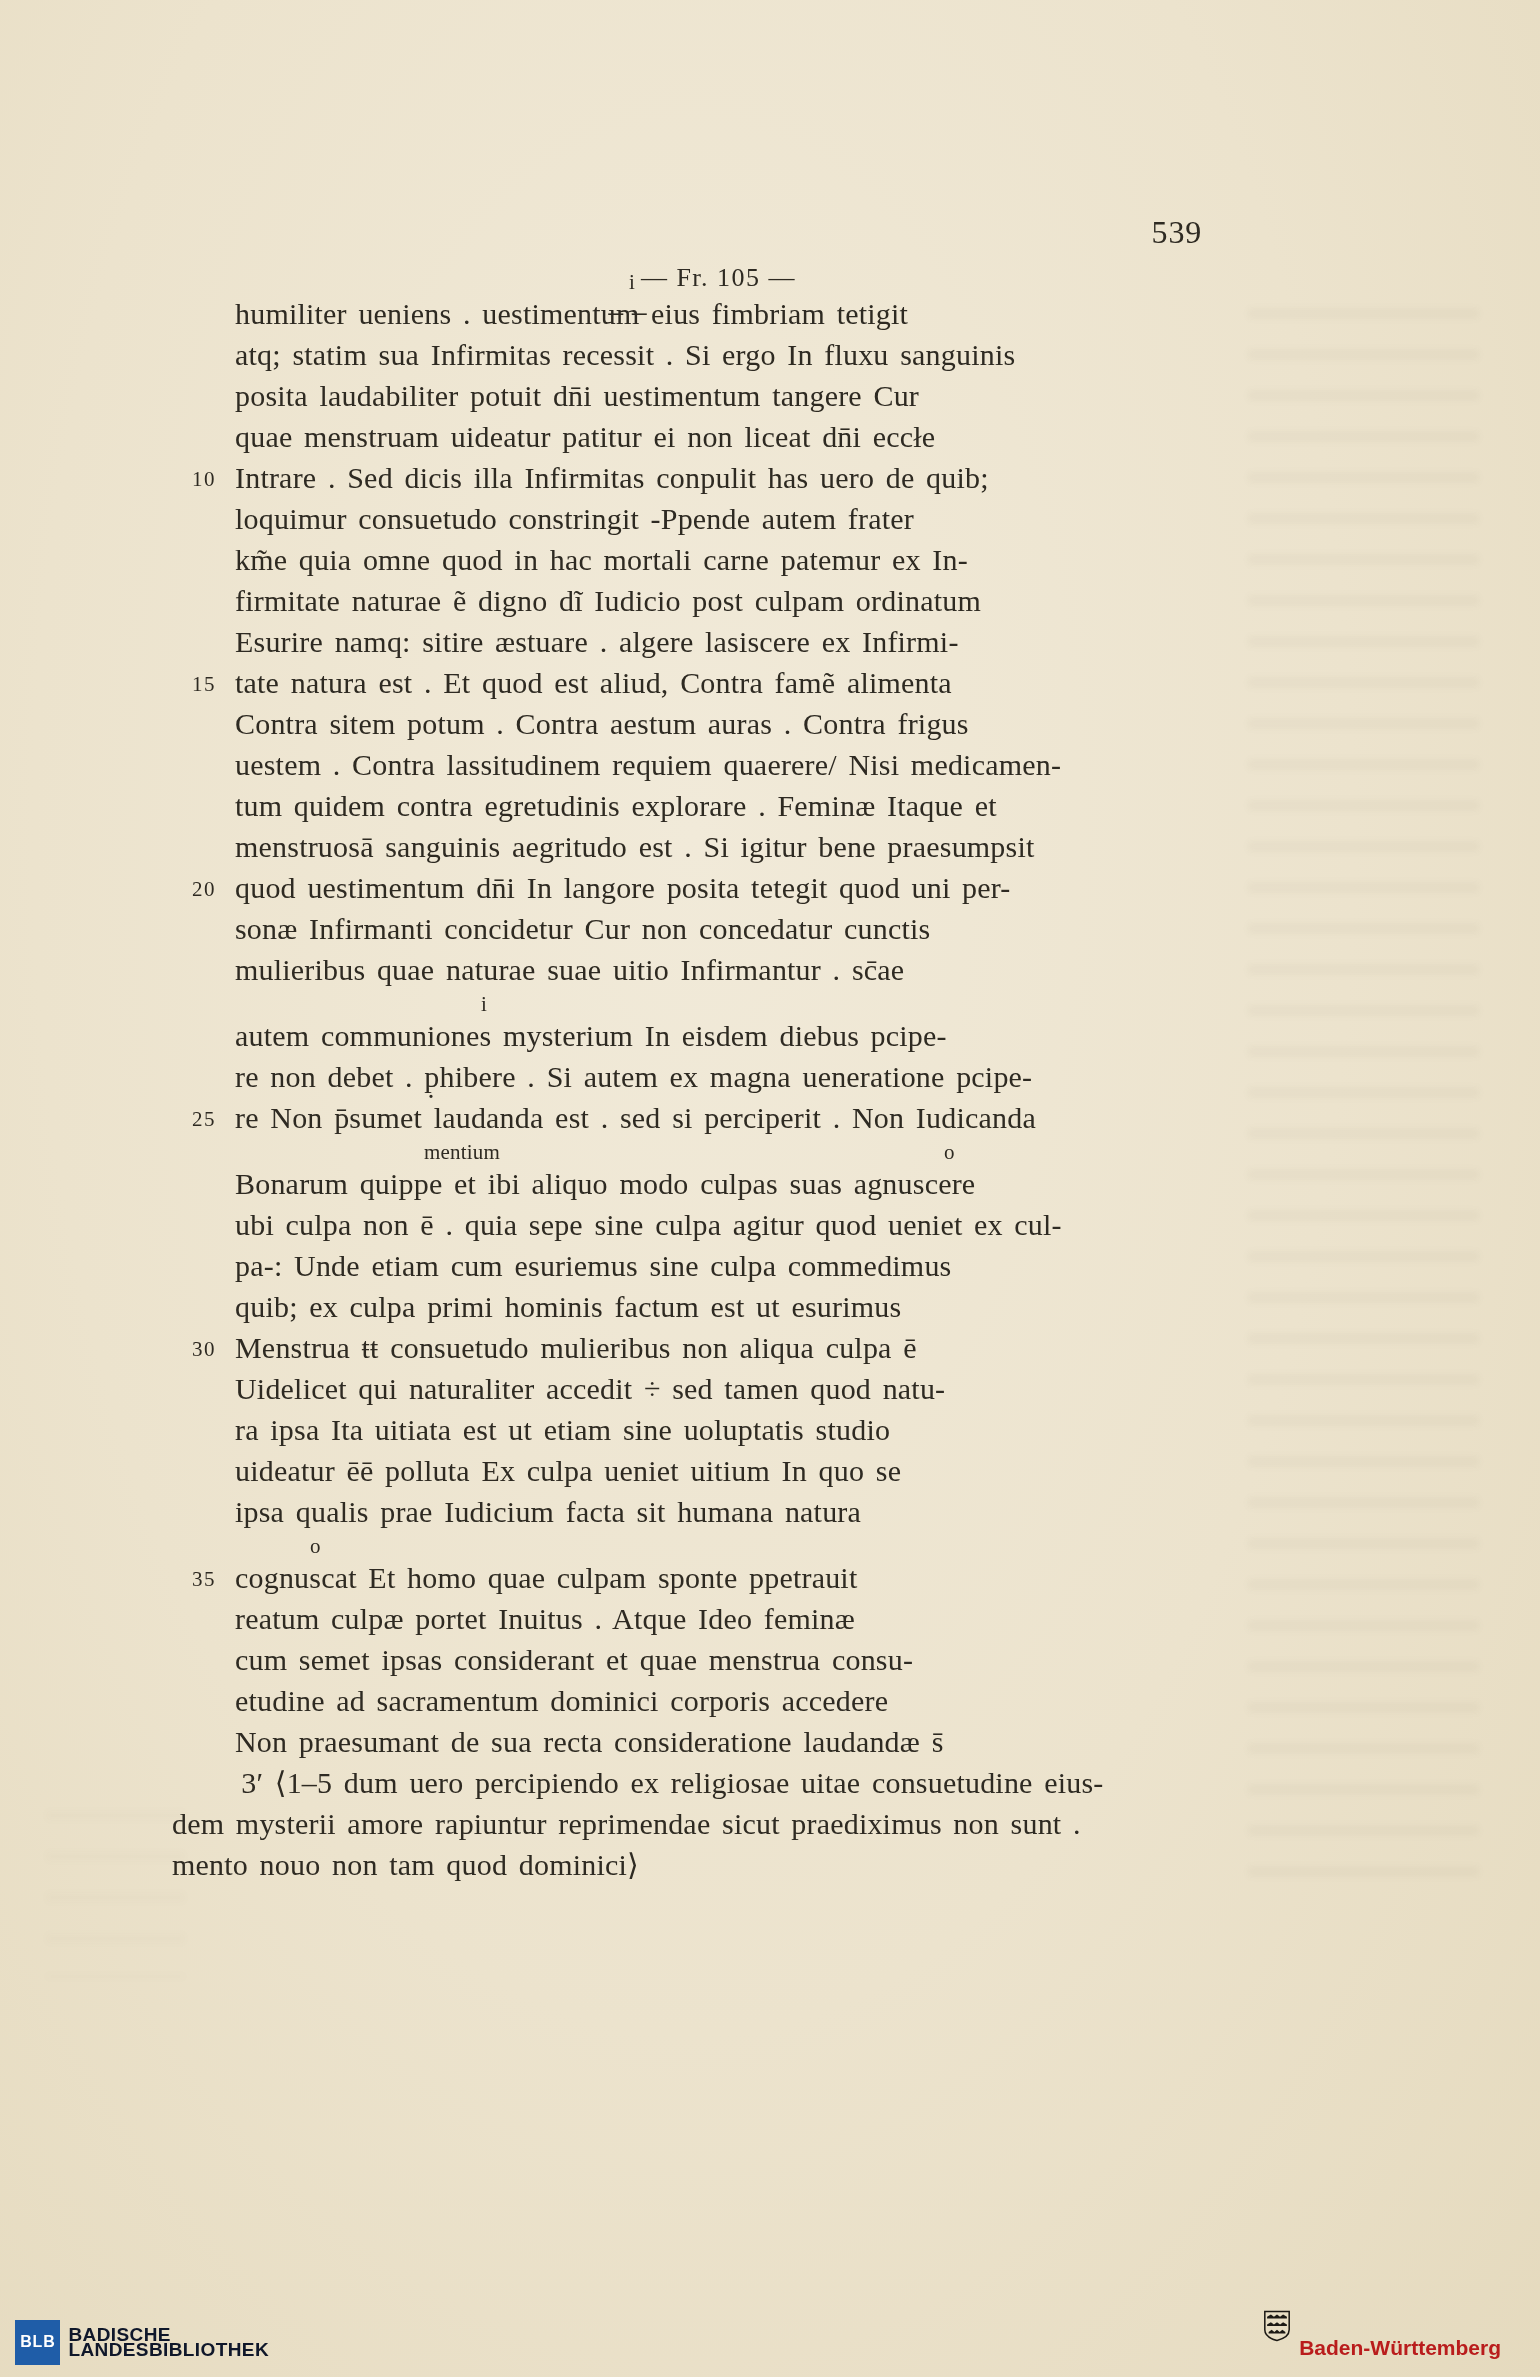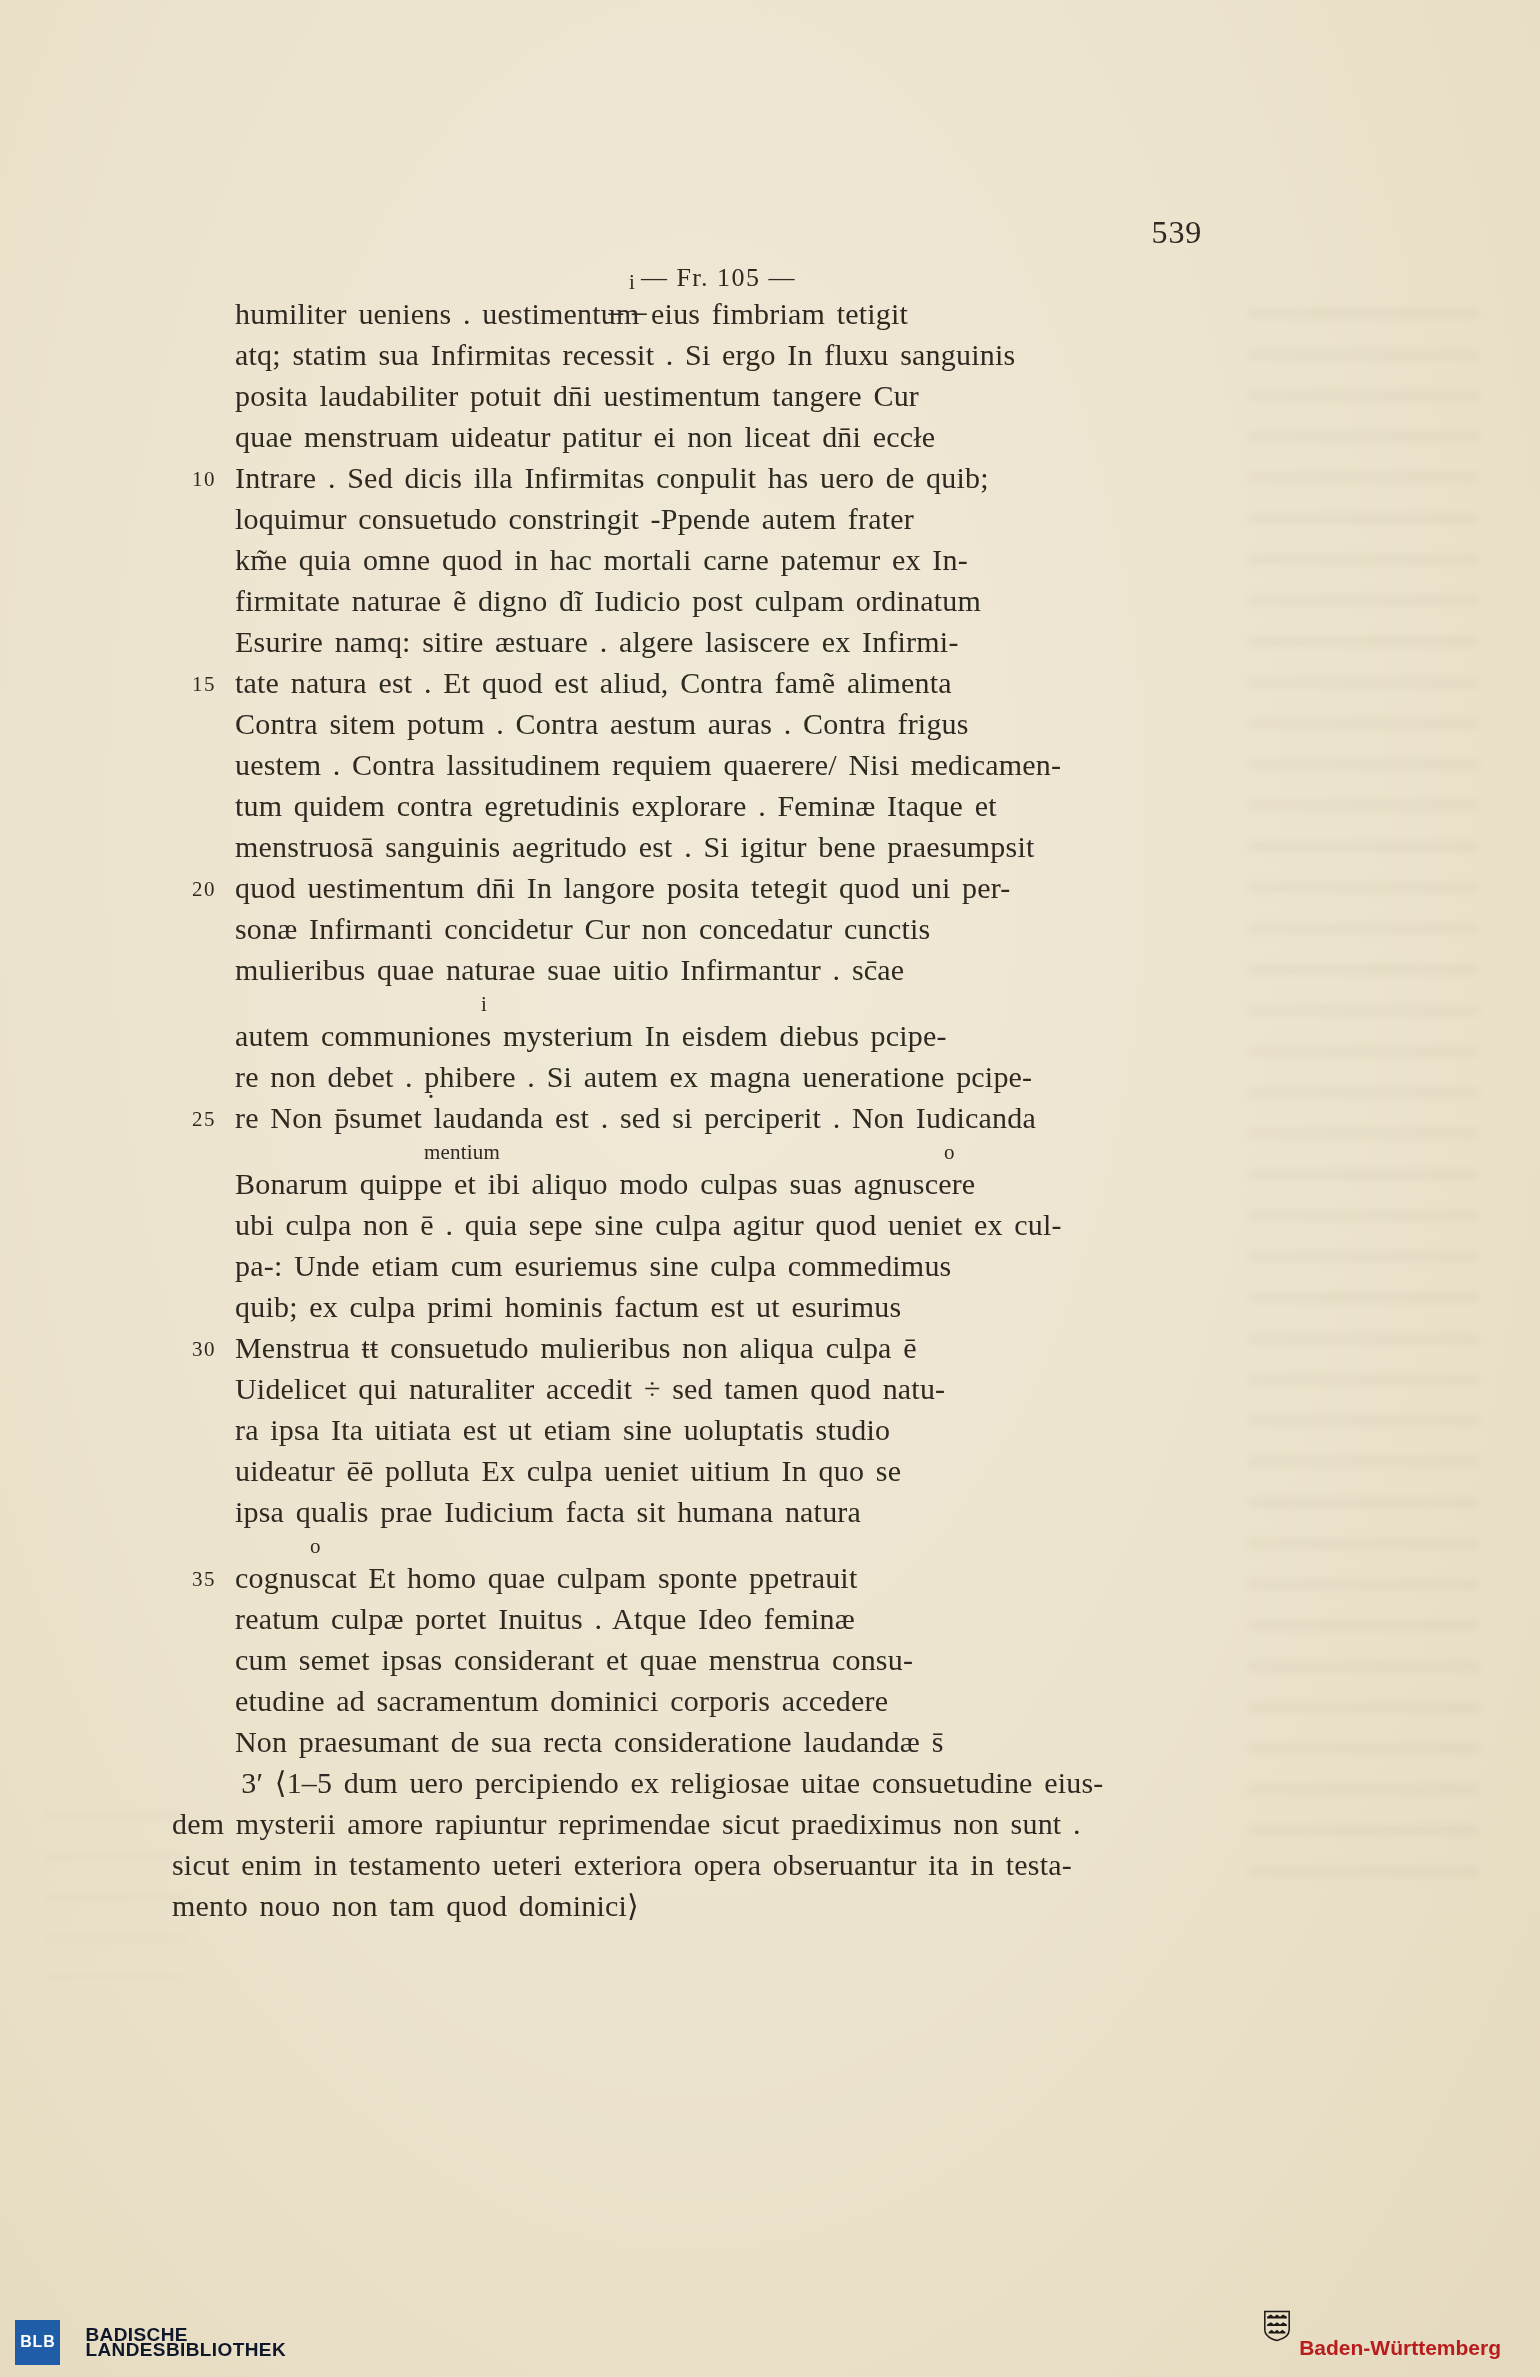--- a/index.html
+++ b/index.html
@@ -53,21 +53,21 @@
     font-size: 21px; line-height: 41px; letter-spacing: 1.5px;
   }
   .line.gloss { height: 25px; line-height: 25px; font-size: 21px; }
   .gloss-item { position: absolute; top: 1.5px; }
   .line.app-first { margin-left: 6.2px; }
   .line.app { margin-left: -63px; }
 
   
   .footer-left {
     position: absolute; left: 15.4px; bottom: 12.3px;
-    display: flex; align-items: center; gap: 25px;
+    display: flex; align-items: center; gap: 8px;
     font-family: "Liberation Sans", sans-serif;
   }
   .blb-square {
     width: 45px; height: 45px; background: #1f5da8;
     display: flex; align-items: center; justify-content: center;
     color: #ffffff; font-weight: bold; font-size: 16px; letter-spacing: 0.8px;
   }
   .blb-name { color: #0f172a; font-weight: bold; font-size: 19px; line-height: 15.4px; letter-spacing: 0.4px; }
   .footer-right {
     position: absolute; right: 39px; bottom: 17px;
@@ -124,21 +124,20 @@
         <div class="line"><span class="linetext">uideatur ēē polluta Ex culpa ueniet uitium In quo se</span></div>
         <div class="line"><span class="linetext">ipsa qualis prae Iudicium facta sit humana natura</span></div>
         <div class="line gloss"><span class="gloss-item" style="left: 75px;">o</span></div>
         <div class="line"><span class="lineno">35</span><span class="linetext">cognuscat Et homo quae culpam sponte ppetrauit</span></div>
         <div class="line"><span class="linetext">reatum culpæ portet Inuitus . Atque Ideo feminæ</span></div>
         <div class="line"><span class="linetext">cum semet ipsas considerant et quae menstrua consu-</span></div>
         <div class="line"><span class="linetext">etudine ad sacramentum dominici corporis accedere</span></div>
         <div class="line"><span class="linetext">Non praesumant de sua recta consideratione laudandæ s̄</span></div>
         <div class="line app-first"><span class="linetext">3′ ⟨1–5 dum uero percipiendo ex religiosae uitae consuetudine eius-</span></div>
         <div class="line app"><span class="linetext">dem mysterii amore rapiuntur reprimendae sicut praediximus non sunt .</span></div>
-        <div class="line app"><span class="linetext">sicut enim in testamento ueteri exteriora opera obseruantur ita in testa-</span></div>
         <div class="line app"><span class="linetext">mento nouo non tam quod dominici⟩</span></div>
       </div>
   </div>
 
   <div class="footer-left">
     <div class="blb-square">BLB</div>
     <div class="blb-name">
       <div>BADISCHE</div>
       <div>LANDESBIBLIOTHEK</div>
     </div>

